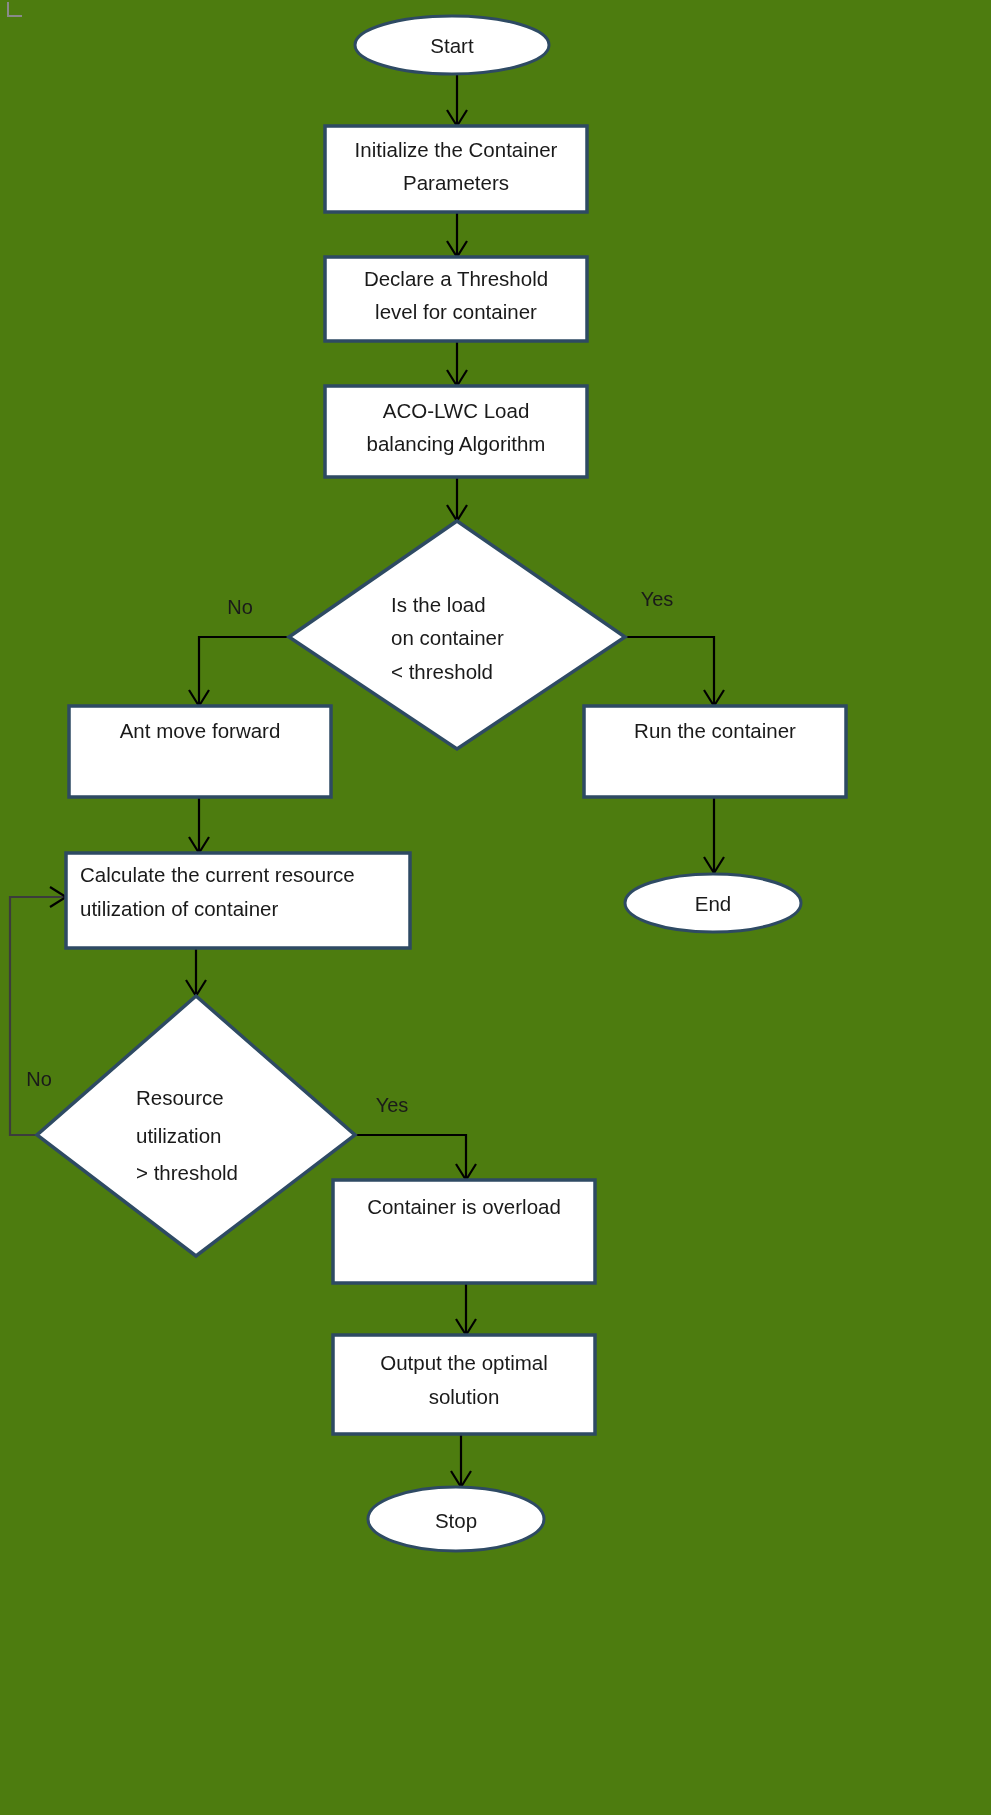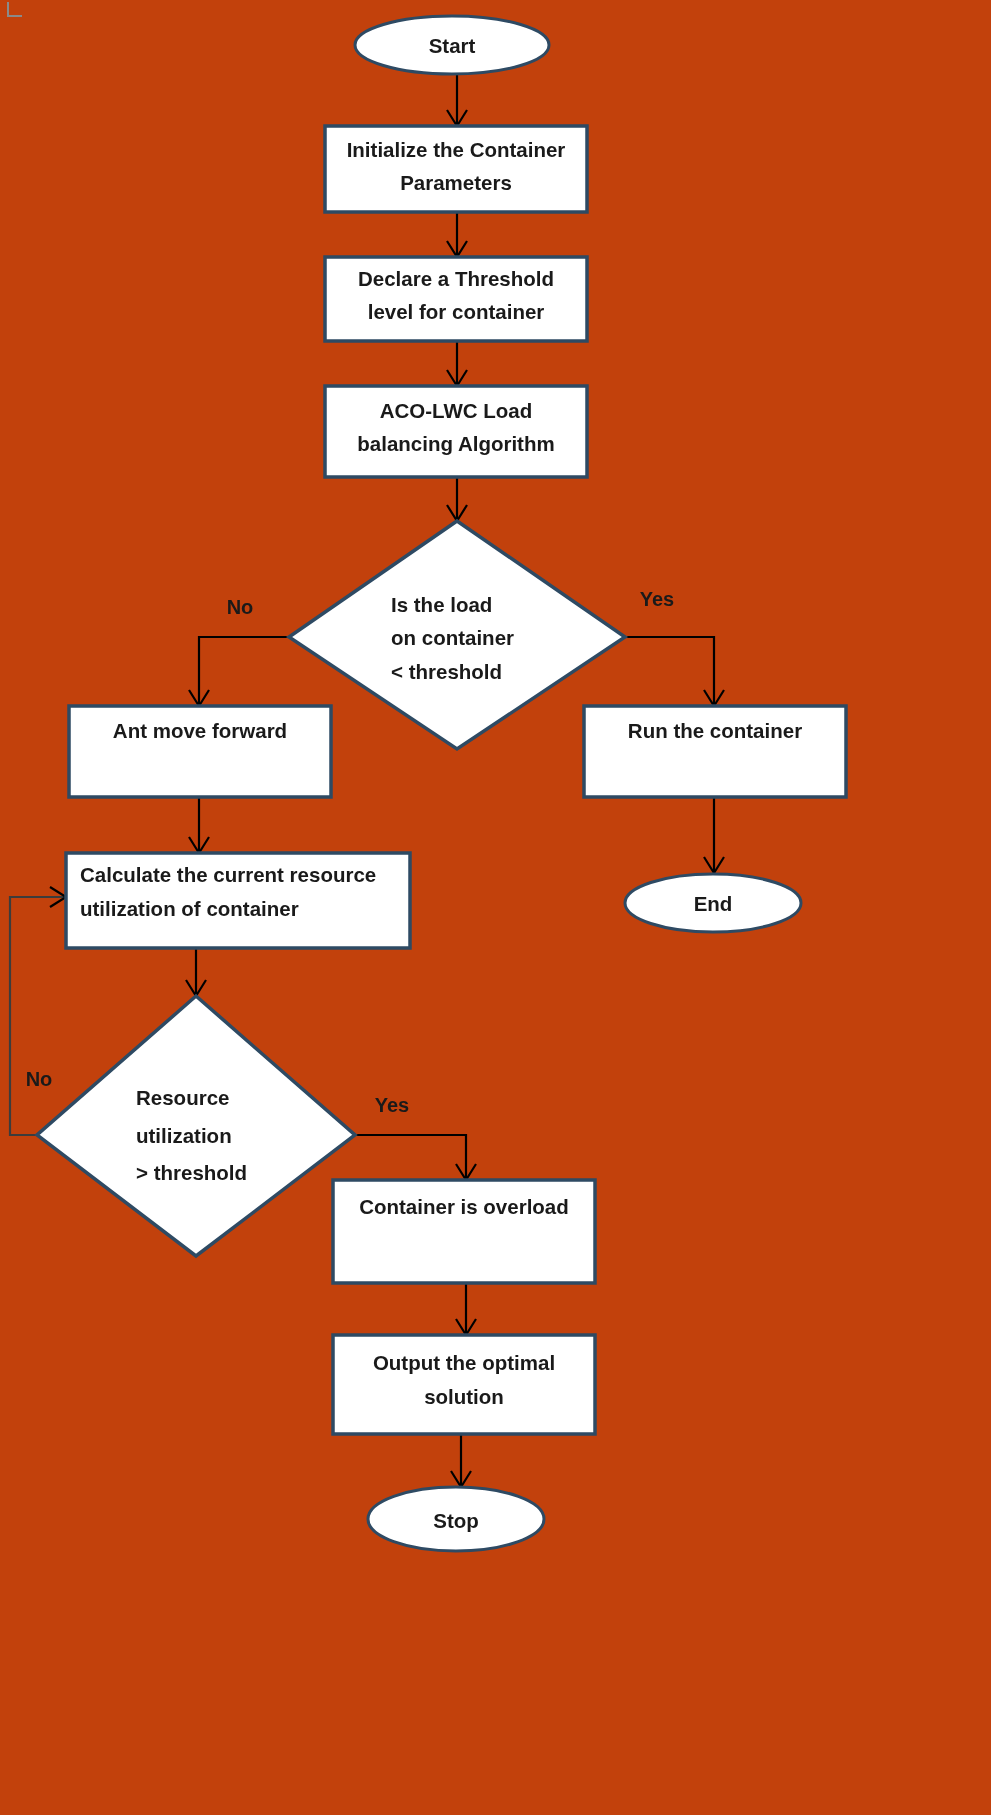--- a/index.html
+++ b/index.html
@@ -10,22 +10,21 @@
   body {
     width: 991px;
     height: 1815px;
     font-family: "Liberation Sans", sans-serif;
     overflow: hidden;
   }
   #flowchart-root {
     position: relative;
     width: 991px;
     height: 1815px;
-    background: #c2410c;
-    font-weight: bold;
+    background: #4d7c0f;
   }
   svg.diagram {
     position: absolute;
     top: 0;
     left: 0;
     width: 991px;
     height: 1815px;
     display: block;
   }
   .node-shape {

